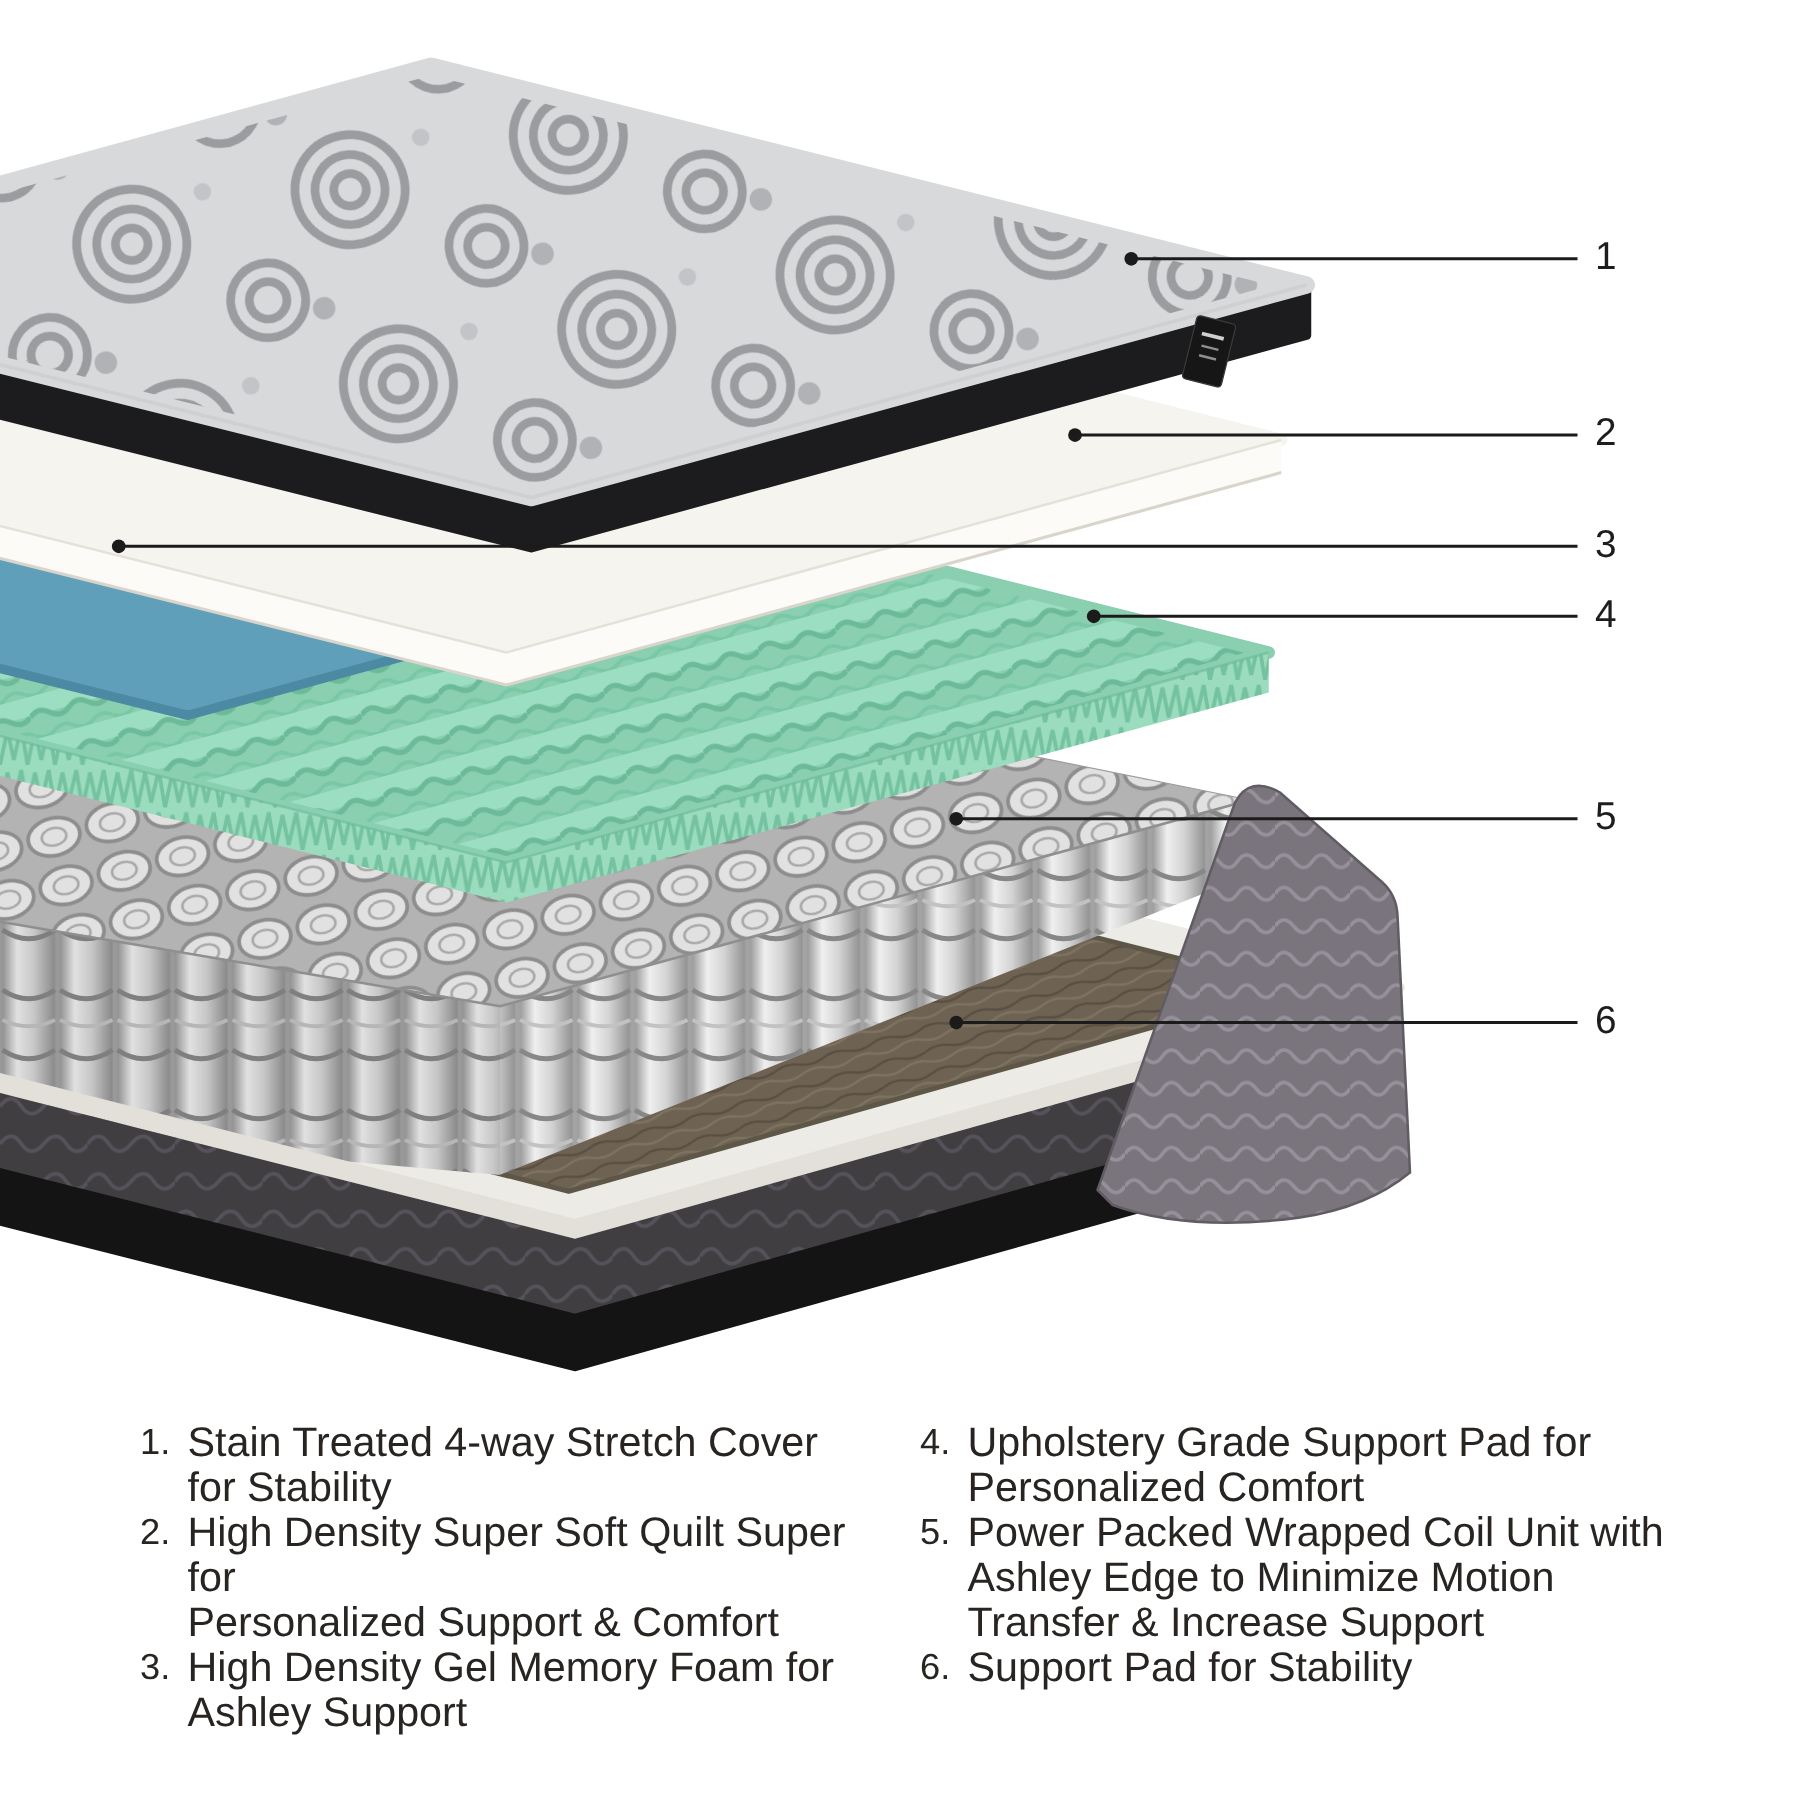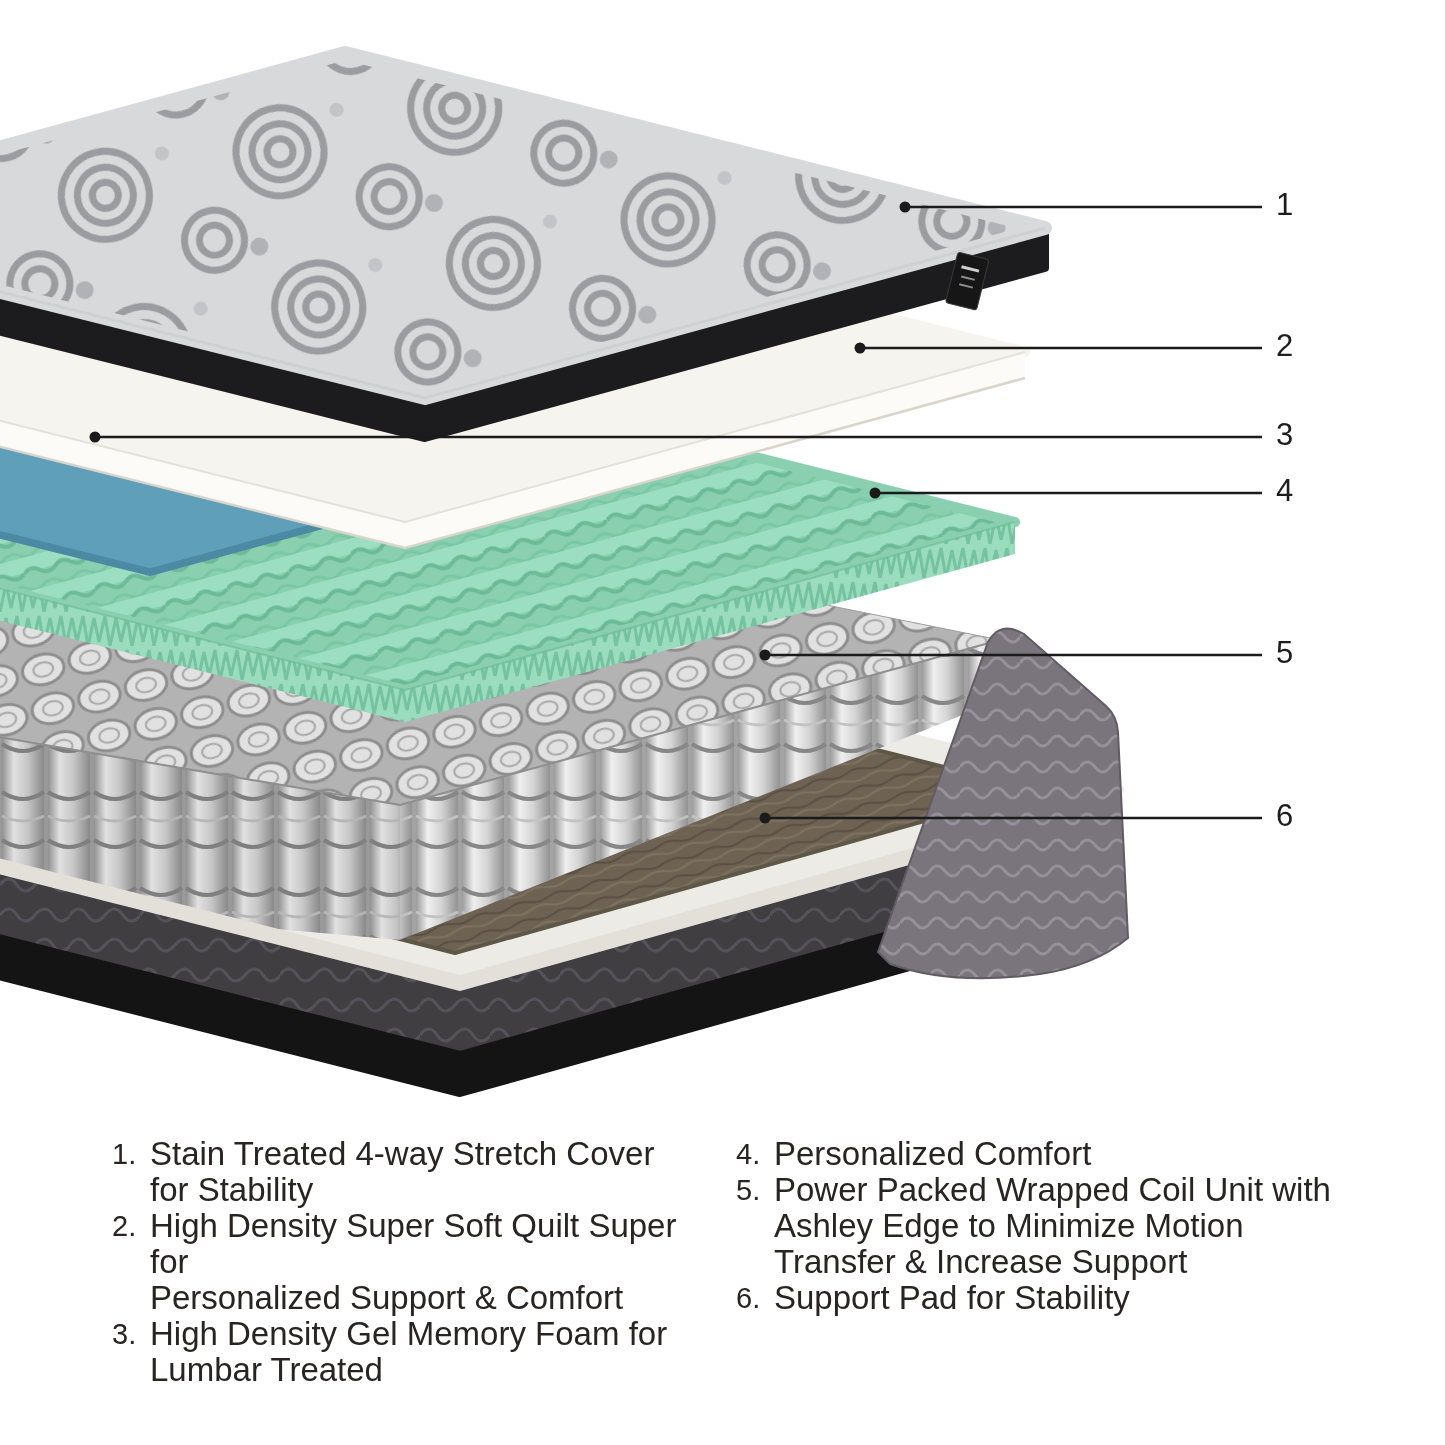--- a/index.html
+++ b/index.html
@@ -194,31 +194,32 @@
       <span class="lg-text">
         <span class="lg-line"><span>High Density </span><strong>Super Soft</strong><span> Quilt Super for</span></span>
         <span class="lg-line">Personalized Support &amp; Comfort</span>
       </span>
     </div>
 
     <div class="lg-item">
       <span class="lg-num">3.</span>
       <span class="lg-text">
         <span class="lg-line">High Density Gel Memory Foam for</span>
-        <span class="lg-line">Lumbar Treated</span>
+        <span class="lg-line">Ashley Support</span>
       </span>
     </div>
 
   </div>
 
   <div class="lg-col" id="lg-right">
 
     <div class="lg-item">
       <span class="lg-num">4.</span>
       <span class="lg-text">
+        <span class="lg-line">Upholstery Grade Support Pad for</span>
         <span class="lg-line">Personalized Comfort</span>
       </span>
     </div>
 
     <div class="lg-item">
       <span class="lg-num">5.</span>
       <span class="lg-text">
         <span class="lg-line">Power Packed Wrapped Coil Unit with</span>
         <span class="lg-line">Ashley Edge to Minimize Motion</span>
         <span class="lg-line">Transfer &amp; Increase Support</span>

